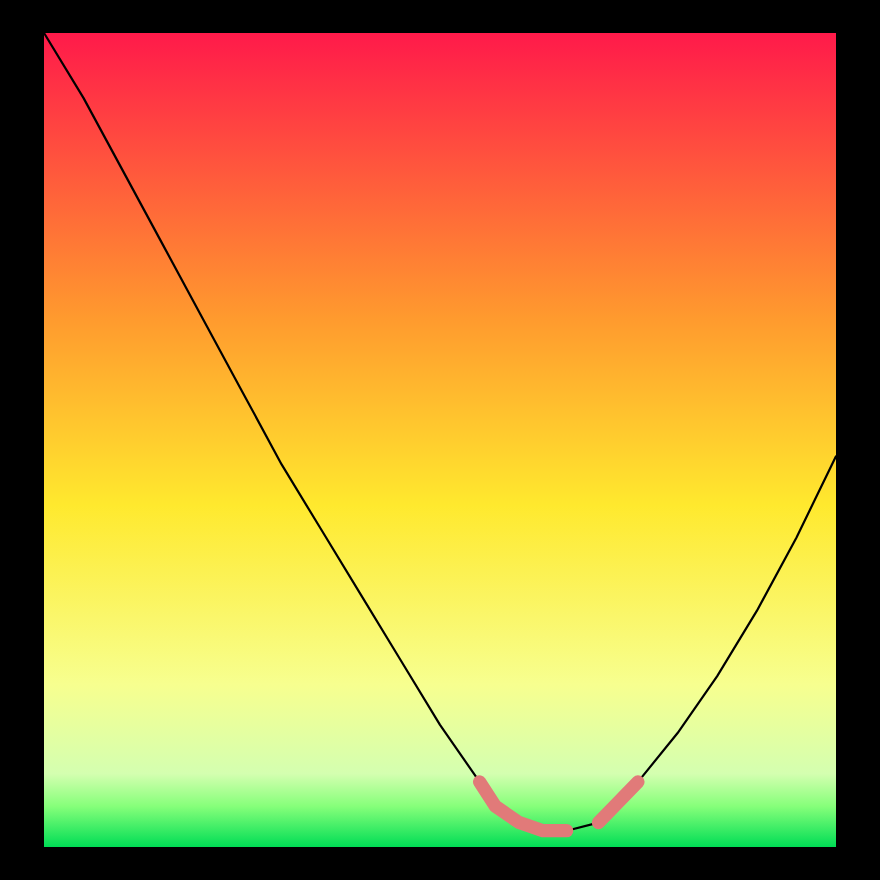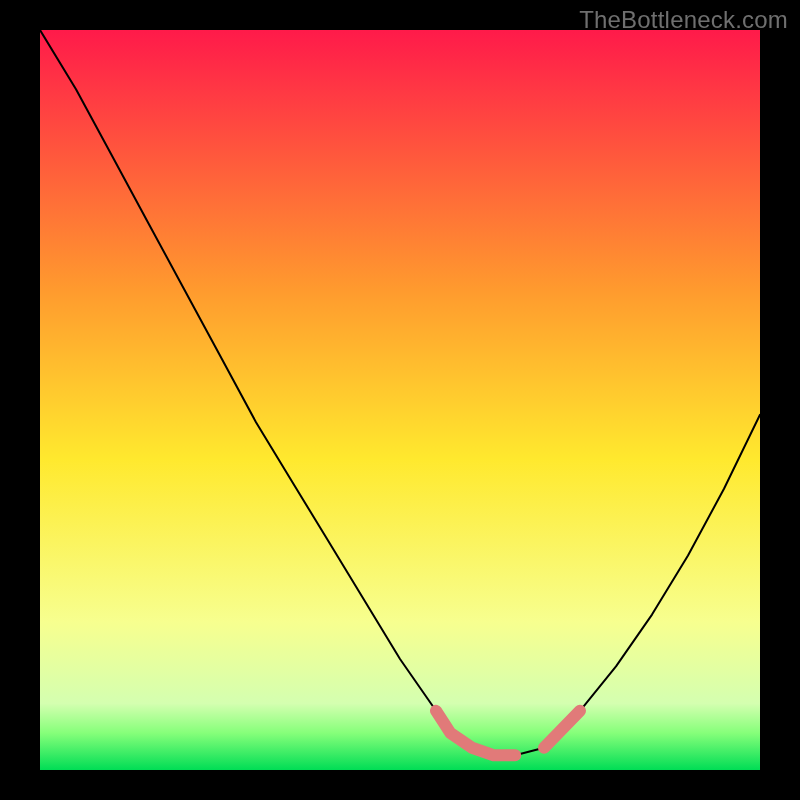--- a/index.html
+++ b/index.html
@@ -35,21 +35,20 @@
     background: #000;
   }
   svg {
     display: block;
   }
 </style>
 </head>
 <body>
 
 <div class="frame">
-  <div class="watermark">TheBottleneck.com</div>
 
   <div class="plot-wrap">
     <svg id="chart-svg" width="720" height="740" viewBox="0 0 720 740">
       <defs>
         <linearGradient id="bg-grad" x1="0" y1="0" x2="0" y2="1">
           <stop id="g0" offset="0%" stop-color="#ff1a4a"></stop>
           <stop id="g1" offset="35%" stop-color="#ff9a2e"></stop>
           <stop id="g2" offset="58%" stop-color="#ffe92e"></stop>
           <stop id="g3" offset="80%" stop-color="#f7ff8f"></stop>
           <stop id="g4" offset="91%" stop-color="#d4ffb0"></stop>

